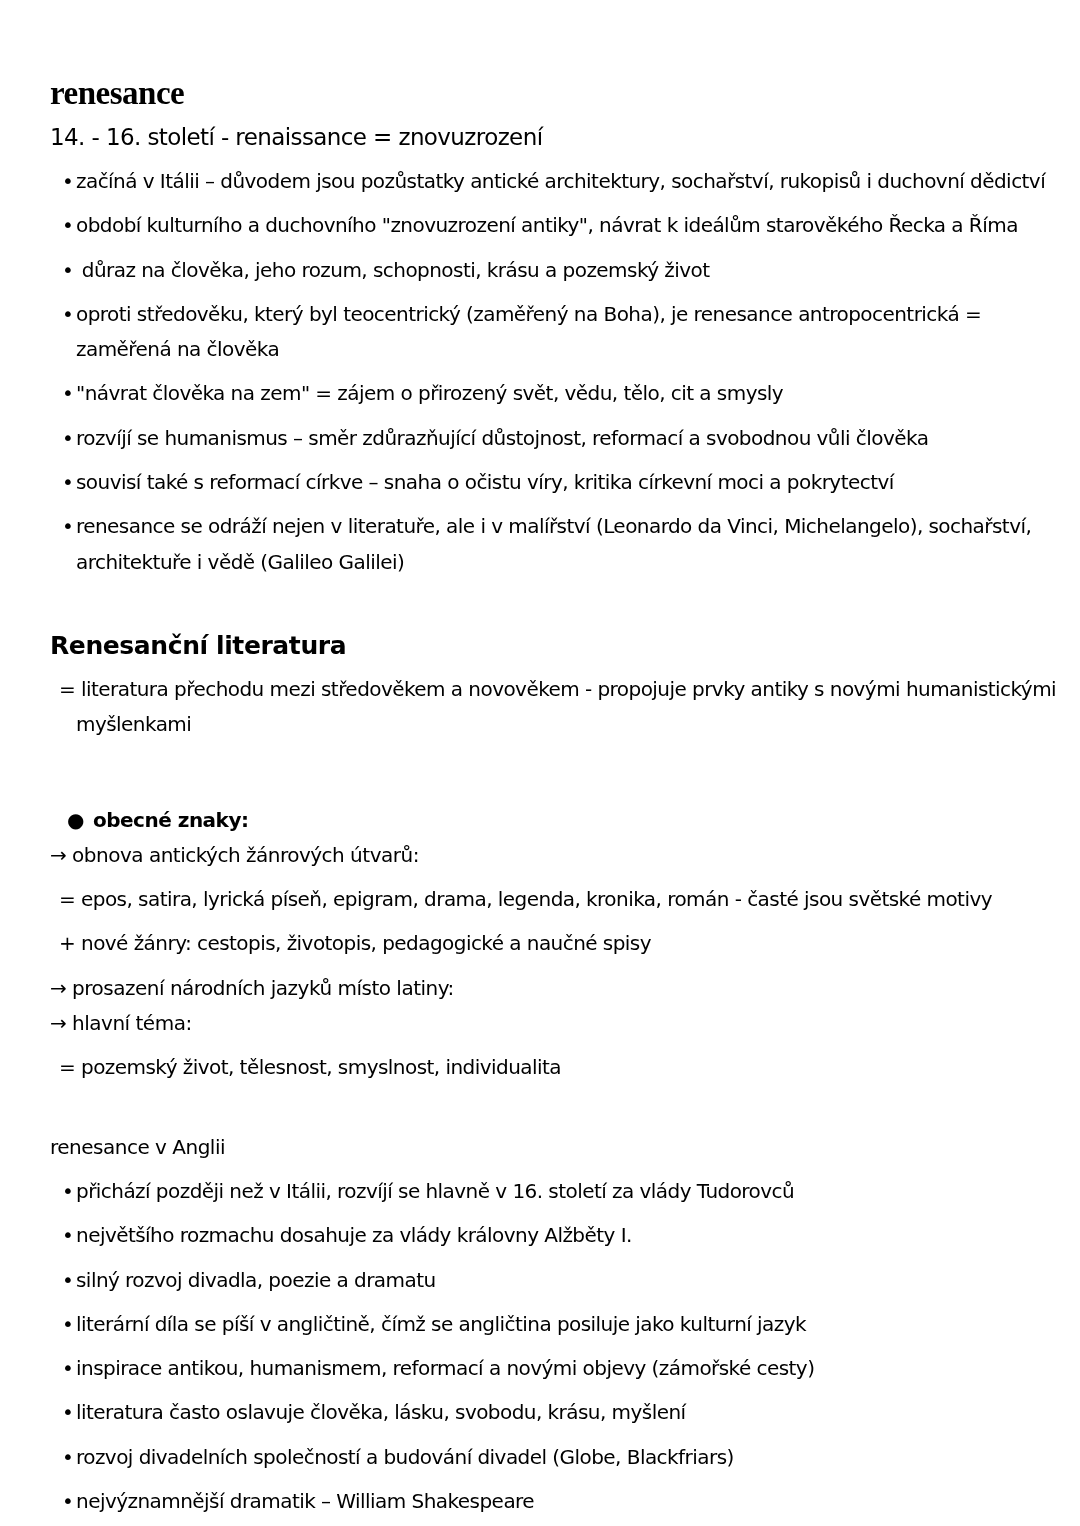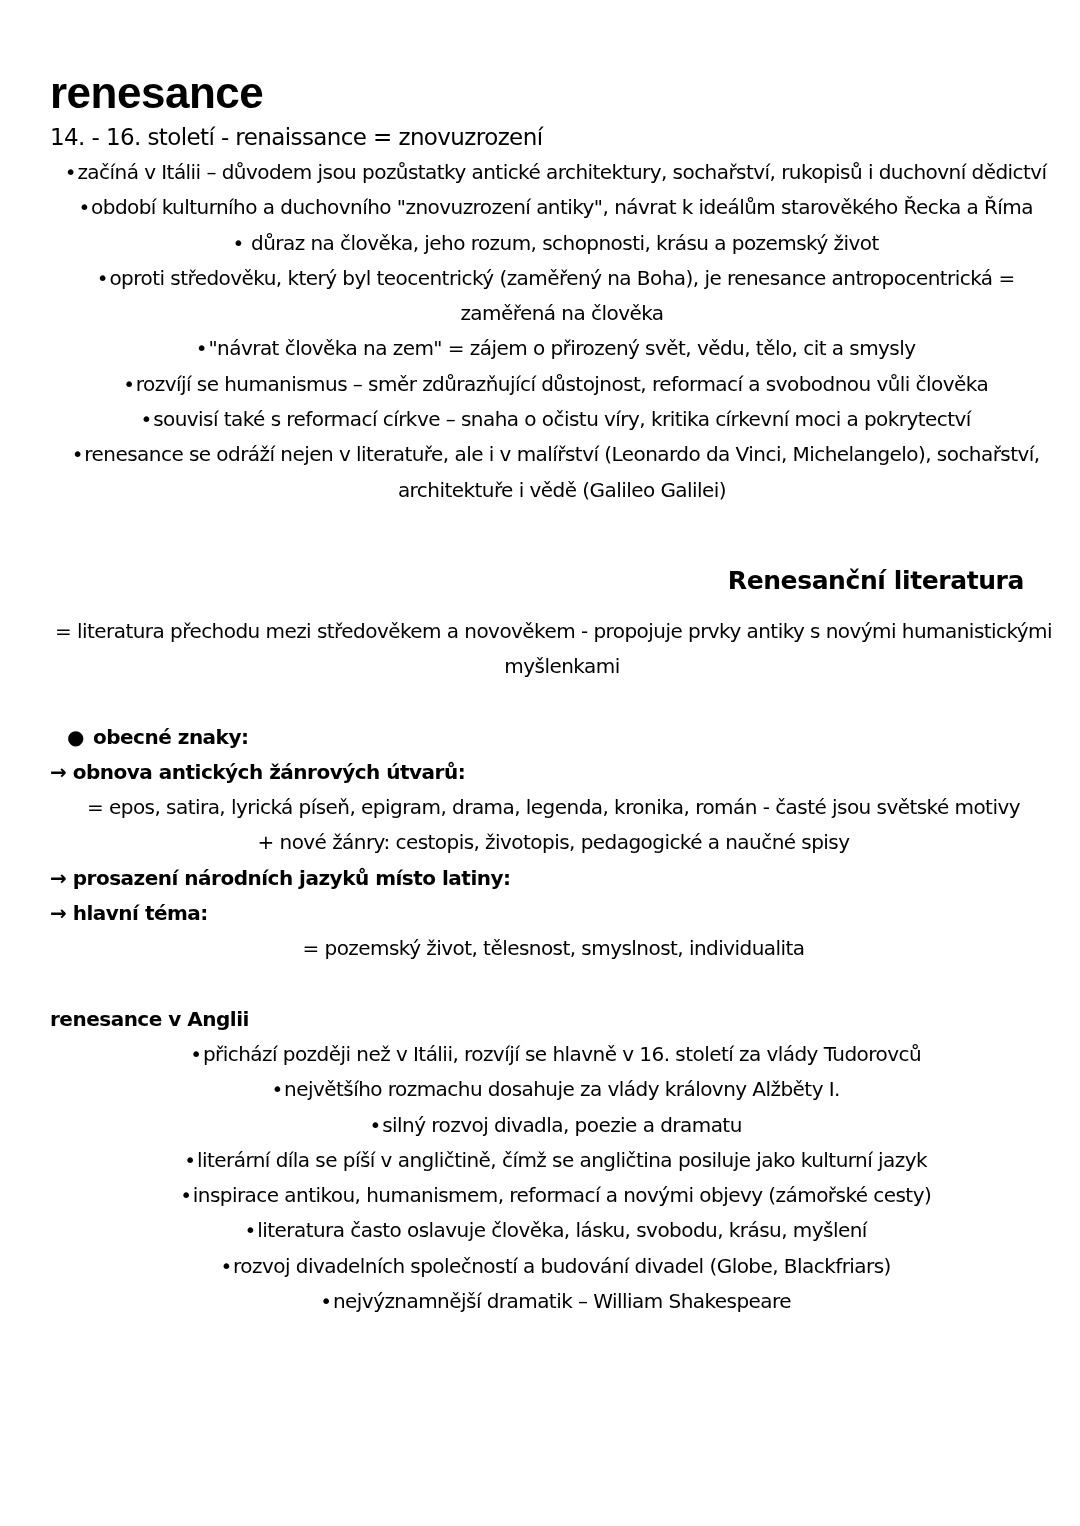--- a/index.html
+++ b/index.html
@@ -3,46 +3,46 @@
   <meta charset="utf-8">
   <style>
     html, body { margin: 0; padding: 0; background: #ffffff; }
     body {
       width: 1080px; height: 1526px; overflow: hidden;
       font-family: "DejaVu Sans", "Liberation Sans", sans-serif;
       color: #000000;
     }
     .page { position: relative; padding: 70px 40px 0 50px; }
     .title {
-      font-family: Liberation Sans, sans-serif;
-      font-weight: bold; font-size: 44px; letter-spacing: -0.5px;
+      font-family: Liberation Serif, serif;
+      font-weight: bold; font-size: 33px; letter-spacing: -0.5px;
       margin: 0; height: 50px; line-height: 46px;
     }
     .subtitle {
       font-size: 23px; letter-spacing: -0.6px;
       height: 35px; line-height: 35px; margin: 0;
     }
     .line {
       font-size: 20px; letter-spacing: -0.55px; line-height: 35.3px;
-      margin: 0; white-space: nowrap; text-align: center;
+      margin: 9px; white-space: nowrap;
     }
     .bul { display: block; padding-left: 17px; text-indent: -14px; white-space: normal; width: 990px; }
     .bul .dot { display: inline-block; width: 14px; text-indent: 0; }
     .cont { padding-left: 17px; text-indent: -17px; white-space: normal; width: 990px; }
     .h2 {
       font-weight: bold; font-size: 25px; letter-spacing: -0.4px;
-      height: 38px; line-height: 42px; margin: 16px; text-align: right;
+      height: 38px; line-height: 42px; margin: 0;
     }
     .h3 {
-      font-weight: bold; font-size: 20px; letter-spacing: -0.5px;
+      font-weight: normal; font-size: 20px; letter-spacing: -0.5px;
       line-height: 35.3px; margin: 0;
     }
     .gap-36 { height: 36px; }
     .gap-35 { height: 35px; }
-    .circle-item { padding-left: 17px; font-weight: bold; font-size: 20px; letter-spacing: -0.5px; line-height: 35.3px; }
+    .circle-item { padding-left: 17px; font-weight: bold; font-size: 20px; letter-spacing: -0.5px; line-height: 35.3px; margin-top: 16px; }
     .circle-item .c { display: inline-block; width: 26px; font-size: 20px; }
   </style>
 </head>
 <body>
 
 <div class="page">
   <h1 class="title">renesance</h1>
   <p class="subtitle">14. - 16. století - renaissance = znovuzrození</p>
 
   <div>

